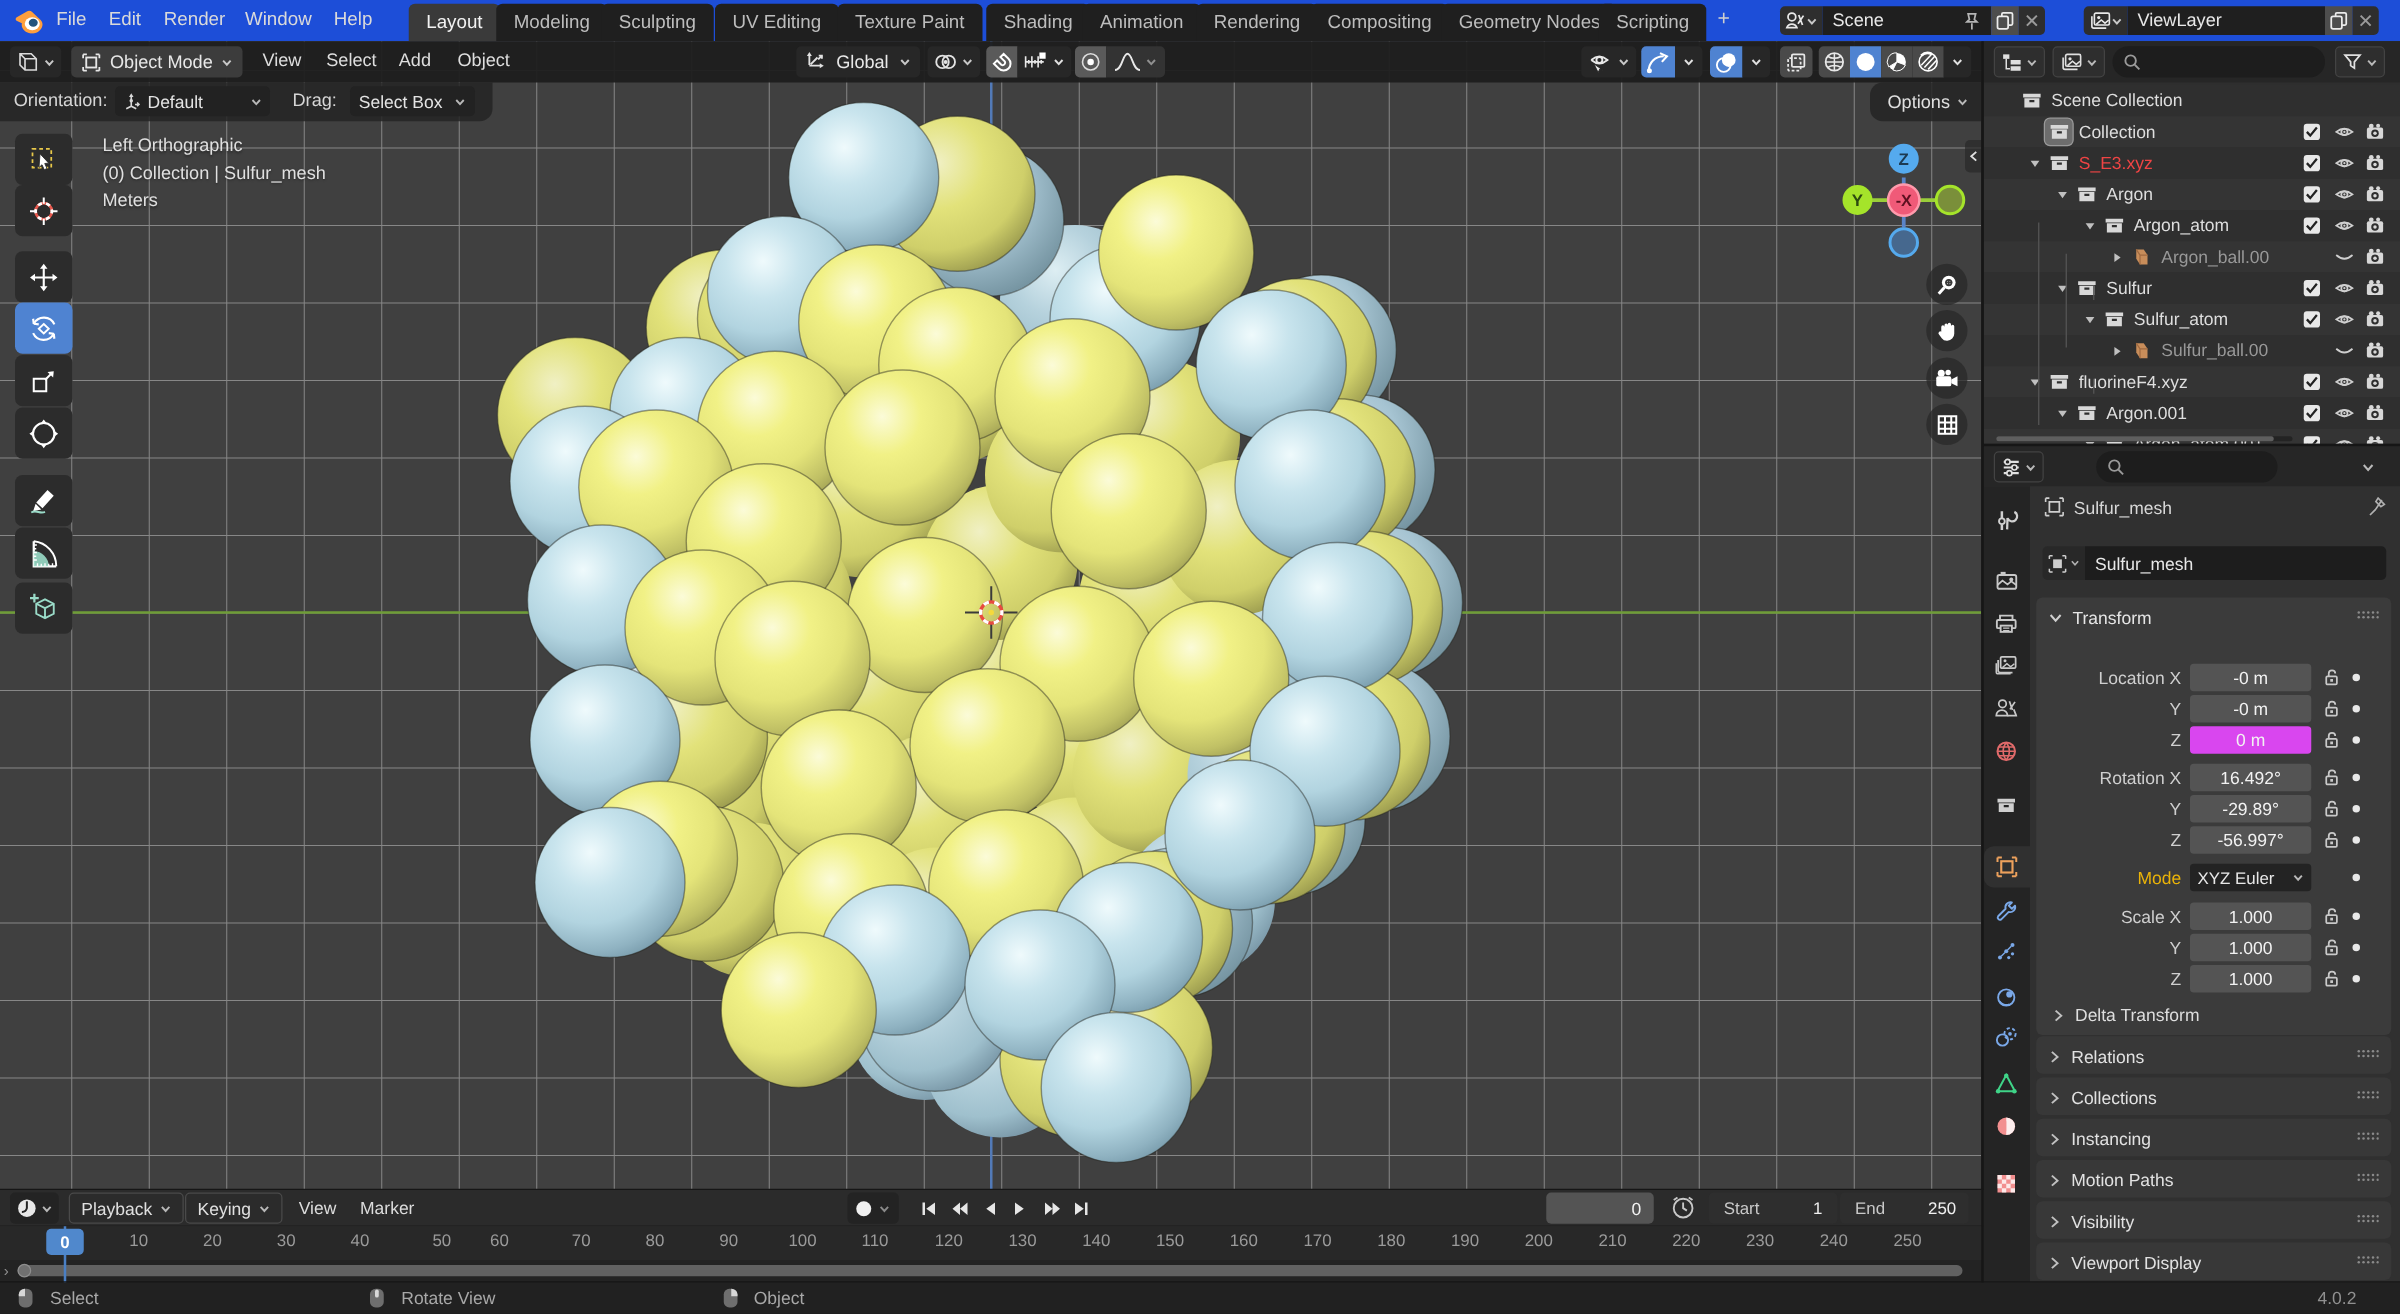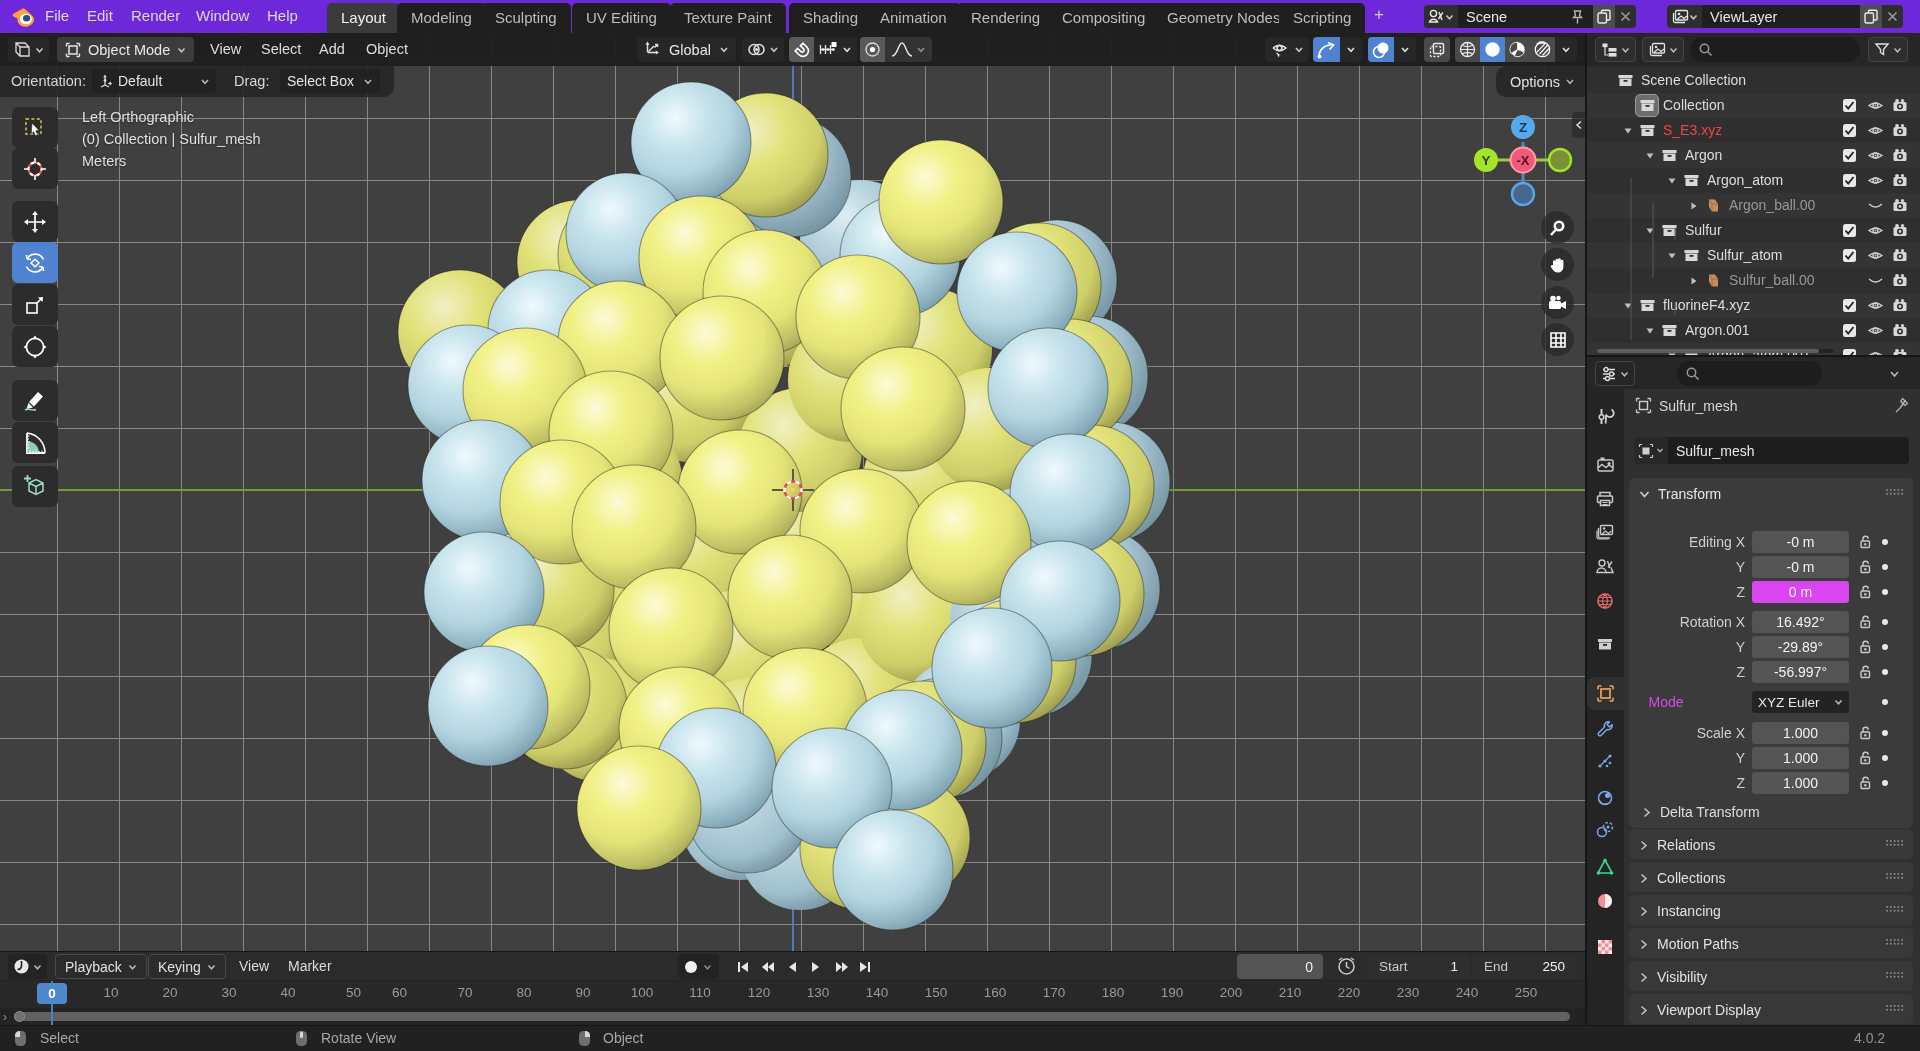--- a/index.html
+++ b/index.html
@@ -1,21 +1,21 @@
 <!DOCTYPE html>
 <html><head><meta charset="utf-8"><style>
 *{margin:0;padding:0;box-sizing:border-box;border:none;}
 html,body{width:1920px;height:1051px;overflow:hidden;background:#1c1c1c;
  font-family:"Liberation Sans",sans-serif;-webkit-font-smoothing:antialiased;}
 .a{position:absolute;}
 .f{display:flex;align-items:center;}
 .tx{white-space:nowrap;}
 svg{display:block;}
 </style></head><body>
-<div class="a" style="left:0;top:0;width:1920px;height:33px;background:#6d28d9">
+<div class="a" style="left:0;top:0;width:1920px;height:33px;background:#1d4ed8">
     <svg class="a" style="left:12px;top:6px" width="23" height="21" viewBox="0 0 23 21">
 <path d="M9.5,3.2 c1.2,-1 3,-0.8 4,0.2 l7,6.5 c1.5,1.6 1.7,3.2 1.4,4.6 c-0.8,3.8 -4.6,6.3 -8.4,6.3 c-3.2,0 -6.2,-1.8 -7.5,-4.4 c-0.6,-1.3 -0.8,-2.6 -0.5,-3.9 L1.2,10.6 c-1,-0.9 -0.9,-2 0.2,-2.8 Z" fill="#ff9f3d"></path>
 <ellipse cx="13.8" cy="13" rx="6" ry="5.2" fill="#fff"></ellipse>
 <ellipse cx="14.6" cy="12.2" rx="3.6" ry="3.2" fill="#24537d"></ellipse>
 </svg>
     <div class="a tx" style="left:45px;top:7px;color:#dadada;font-size:15px">File</div>
     <div class="a tx" style="left:87px;top:7px;color:#dadada;font-size:15px">Edit</div>
     <div class="a tx" style="left:131px;top:7px;color:#dadada;font-size:15px">Render</div>
     <div class="a tx" style="left:196px;top:7px;color:#dadada;font-size:15px">Window</div>
     <div class="a tx" style="left:267px;top:7px;color:#dadada;font-size:15px">Help</div>
@@ -1130,21 +1130,21 @@
       <circle cx="5.8" cy="2.0" r="1" fill="#8a8a8a"></circle>
       <circle cx="9.6" cy="2.0" r="1" fill="#8a8a8a"></circle>
       <circle cx="13.399999999999999" cy="2.0" r="1" fill="#8a8a8a"></circle>
       <circle cx="17.2" cy="2.0" r="1" fill="#8a8a8a"></circle>
       <circle cx="2.0" cy="5.8" r="1" fill="#8a8a8a"></circle>
       <circle cx="5.8" cy="5.8" r="1" fill="#8a8a8a"></circle>
       <circle cx="9.6" cy="5.8" r="1" fill="#8a8a8a"></circle>
       <circle cx="13.399999999999999" cy="5.8" r="1" fill="#8a8a8a"></circle>
       <circle cx="17.2" cy="5.8" r="1" fill="#8a8a8a"></circle>
     </svg>
-    <div class="a tx" style="left:0;top:177px;width:158px;text-align:right;color:#cfcfcf;font-size:14px">Editing X</div>
+    <div class="a tx" style="left:0;top:177px;width:158px;text-align:right;color:#cfcfcf;font-size:14px">Location X</div>
     <div class="a f" style="left:165px;top:174px;width:97px;height:22px;background:#545454;border-radius:3px;justify-content:center">
       <span class="tx" style="color:#f2f2f2;font-size:14px">-0 m</span>
     </div>
     <svg class="a" style="left:271px;top:177px" width="16" height="16" viewBox="0 0 16 16">
       <rect x="3" y="7" width="8.5" height="6.5" rx="1" fill="none" stroke="#c9c9c9" stroke-width="1.4"></rect>
       <path d="M5,7 V4.8 a2.6,2.6 0 0 1 5.2,0" fill="none" stroke="#c9c9c9" stroke-width="1.4"></path>
       <rect x="6.2" y="9.2" width="2.2" height="2.2" fill="#c9c9c9"></rect>
     </svg>
     <div class="a" style="left:295px;top:182px;width:6px;height:6px;border-radius:50%;background:#e8e8e8"></div>
     <div class="a tx" style="left:0;top:202px;width:158px;text-align:right;color:#cfcfcf;font-size:14px">Y</div>
@@ -1220,21 +1220,21 @@
     <div class="a tx" style="left:0;top:418px;width:158px;text-align:right;color:#cfcfcf;font-size:14px">Z</div>
     <div class="a f" style="left:165px;top:415px;width:97px;height:22px;background:#545454;border-radius:3px;justify-content:center">
       <span class="tx" style="color:#f2f2f2;font-size:14px">1.000</span>
     </div>
     <svg class="a" style="left:271px;top:418px" width="16" height="16" viewBox="0 0 16 16">
       <rect x="3" y="7" width="8.5" height="6.5" rx="1" fill="none" stroke="#c9c9c9" stroke-width="1.4"></rect>
       <path d="M5,7 V4.8 a2.6,2.6 0 0 1 5.2,0" fill="none" stroke="#c9c9c9" stroke-width="1.4"></path>
       <rect x="6.2" y="9.2" width="2.2" height="2.2" fill="#c9c9c9"></rect>
     </svg>
     <div class="a" style="left:295px;top:423px;width:6px;height:6px;border-radius:50%;background:#e8e8e8"></div>
-    <div class="a tx" style="left:0;top:337px;width:158px;text-align:center;color:#d946ef;font-size:14px">Mode</div>
+    <div class="a tx" style="left:0;top:337px;width:158px;text-align:right;color:#eab308;font-size:14px">Mode</div>
     <div class="a f" style="left:165px;top:334px;width:97px;height:22px;background:#232323;border-radius:3px;padding:0 6px">
 <span class="tx" style="color:#e8e8e8;font-size:13.5px">XYZ Euler</span>
 <svg width="9" height="8" viewBox="0 0 9 8" style="margin-left:auto">
         <path d="M1.5,2.5 L4.5,5.8 L7.5,2.5" stroke="#b8b8b8" stroke-width="1.5" fill="none"></path>
       </svg>
     </div>
     <div class="a" style="left:295px;top:342px;width:6px;height:6px;border-radius:50%;background:#e8e8e8"></div>
     <div class="a f" style="left:55px;top:447px">
       <svg width="9" height="11" viewBox="0 0 9 11">
         <path d="M2.5,1.5 L7,5.5 L2.5,9.5" stroke="#c0c0c0" stroke-width="1.6" fill="none"></path>

